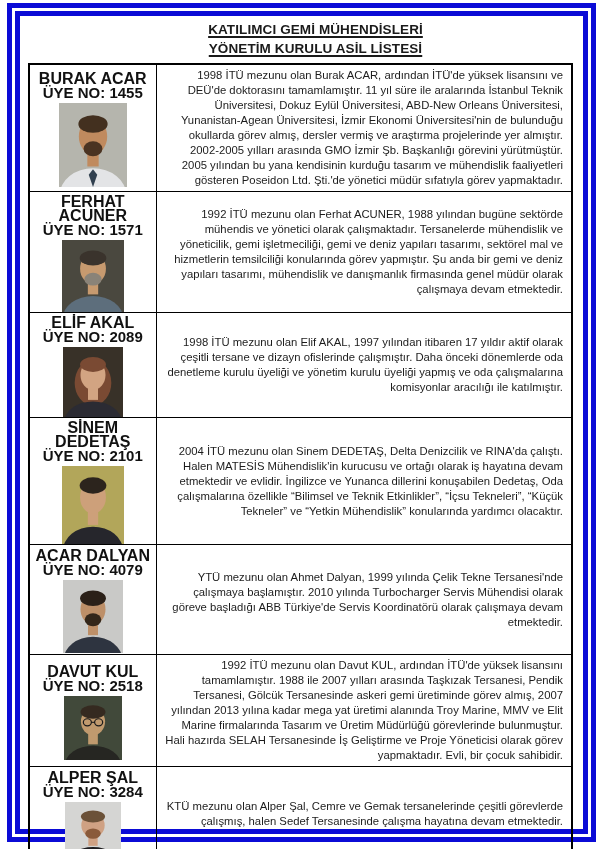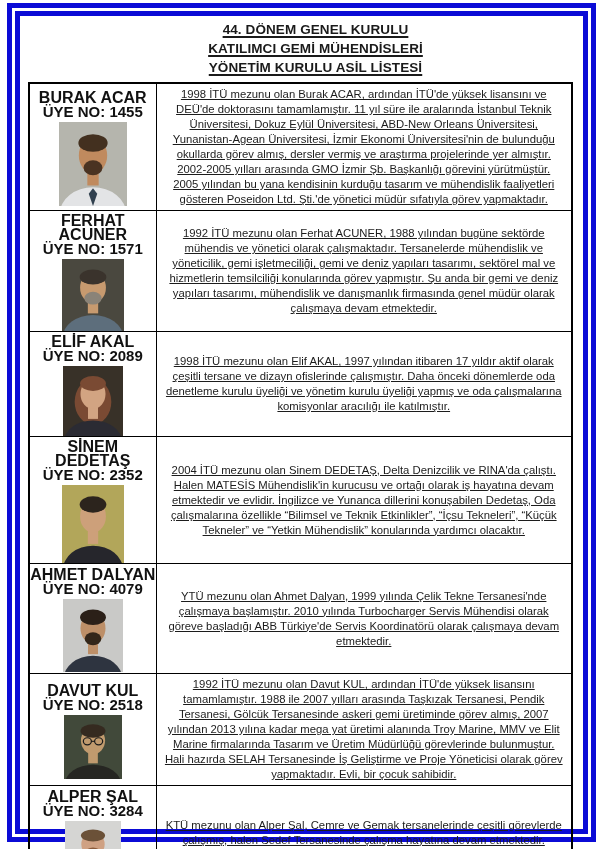--- a/index.html
+++ b/index.html
@@ -54,36 +54,34 @@
   .row-0 .avatar { width:68px; height:84px; }
   .row-1 .avatar { width:62px; height:72px; }
   .row-2 .avatar { width:60px; height:70px; }
   .row-3 .avatar { width:62px; height:78px; }
   .row-4 .avatar { width:60px; height:73px; }
   .row-5 .avatar { width:58px; height:64px; }
   .row-6 .avatar { width:56px; height:58px; }
 
   .cell-bio {
     padding:3px 8px; font-size:11.3px; line-height:15px; color:#1c1c1c;
-    text-align:center;
-    text-decoration:underline;
+    text-align:right;
   }
 </style>
 </head>
 <body>
 
 <div class="page">
   <div class="frame frame-outer"></div>
   <div class="frame frame-inner"></div>
 
   <div class="content">
 
     <div class="header">
       <div class="title">
-        <div class="title-line"><span>44. DÖNEM GENEL KURULU</span></div>
         <div class="title-line"><span>KATILIMCI GEMİ MÜHENDİSLERİ</span></div>
         <div class="title-line"><span>YÖNETİM KURULU ASİL LİSTESİ</span></div>
       </div>
     </div>
 
     <table class="roster">
       <colgroup>
           <col class="c-left">
           <col class="c-right">
         </colgroup>
@@ -160,21 +158,21 @@
     <polygon points="36,71 31.5,77 36,90 40.5,77" style="fill: var(--tie); display: none;"></polygon>
   </svg>
 </div>
           </td>
           <td class="cell-bio">1998 İTÜ mezunu olan Elif AKAL, 1997 yılından itibaren 17 yıldır aktif olarak çeşitli tersane ve dizayn ofislerinde çalışmıştır. Daha önceki dönemlerde oda denetleme kurulu üyeliği ve yönetim kurulu üyeliği yapmış ve oda çalışmalarına komisyonlar aracılığı ile katılmıştır.</td>
         </tr>
 
         <tr class="row-3">
           <td class="cell-left">
             <div class="m-name">SİNEM DEDETAŞ</div>
-            <div class="m-no">ÜYE NO: 2352</div>
+            <div class="m-no">ÜYE NO: 2101</div>
             <div class="avatar" style="--bg: #b2a65a; --skin: #cda07a; --hair: #2c241d; --shirt: #26262c;">
   <svg viewBox="0 0 72 90" preserveAspectRatio="none">
     <rect width="72" height="90" style="fill:var(--bg)"></rect>
     <ellipse cx="36" cy="46" rx="22" ry="29" style="fill: var(--hair); display: none;"></ellipse>
     <ellipse cx="36" cy="98" rx="35" ry="28" style="fill:var(--shirt)"></ellipse>
     <rect x="30" y="50" width="12" height="18" style="fill:var(--skin)"></rect>
     <ellipse cx="36" cy="36" rx="15" ry="19" style="fill:var(--skin)"></ellipse>
     <ellipse cx="36" cy="22.5" rx="15.5" ry="9.5" style="fill:var(--hair)"></ellipse>
     <ellipse cx="36" cy="49" rx="10" ry="8" style="fill: var(--beard); display: none;"></ellipse>
     <g style="stroke: rgb(26, 26, 26); fill: none; stroke-width: 1.5; display: none;">
@@ -184,21 +182,21 @@
     </g>
     <polygon points="36,71 31.5,77 36,90 40.5,77" style="fill: var(--tie); display: none;"></polygon>
   </svg>
 </div>
           </td>
           <td class="cell-bio">2004 İTÜ mezunu olan Sinem DEDETAŞ, Delta Denizcilik ve RINA'da çalıştı. Halen MATESİS Mühendislik'in kurucusu ve ortağı olarak iş hayatına devam etmektedir ve evlidir. İngilizce ve Yunanca dillerini konuşabilen Dedetaş, Oda çalışmalarına özellikle “Bilimsel ve Teknik Etkinlikler”, “İçsu Tekneleri”, “Küçük Tekneler” ve “Yetkin Mühendislik” konularında yardımcı olacaktır.</td>
         </tr>
 
         <tr class="row-4">
           <td class="cell-left">
-            <div class="m-name">AHMET DALYAN</div>
+            <div class="m-name">ACAR DALYAN</div>
             <div class="m-no">ÜYE NO: 4079</div>
             <div class="avatar" style="--bg: #c9c9c7; --skin: #bd8f68; --hair: #2b2018; --shirt: #2e3440; --beard: #33261a;">
   <svg viewBox="0 0 72 90" preserveAspectRatio="none">
     <rect width="72" height="90" style="fill:var(--bg)"></rect>
     <ellipse cx="36" cy="46" rx="22" ry="29" style="fill: var(--hair); display: none;"></ellipse>
     <ellipse cx="36" cy="98" rx="35" ry="28" style="fill:var(--shirt)"></ellipse>
     <rect x="30" y="50" width="12" height="18" style="fill:var(--skin)"></rect>
     <ellipse cx="36" cy="36" rx="15" ry="19" style="fill:var(--skin)"></ellipse>
     <ellipse cx="36" cy="22.5" rx="15.5" ry="9.5" style="fill:var(--hair)"></ellipse>
     <ellipse cx="36" cy="49" rx="10" ry="8" style="fill:var(--beard)"></ellipse>

